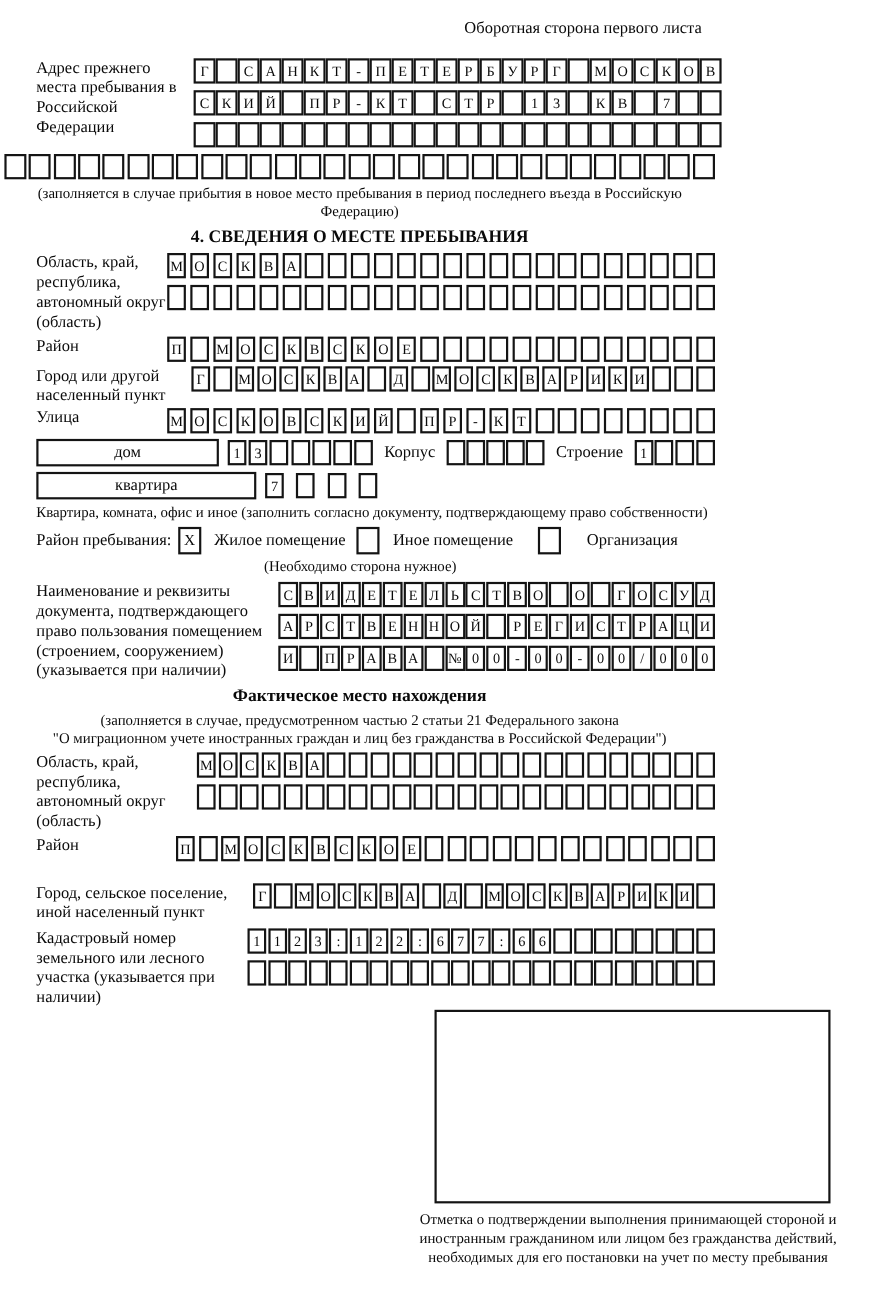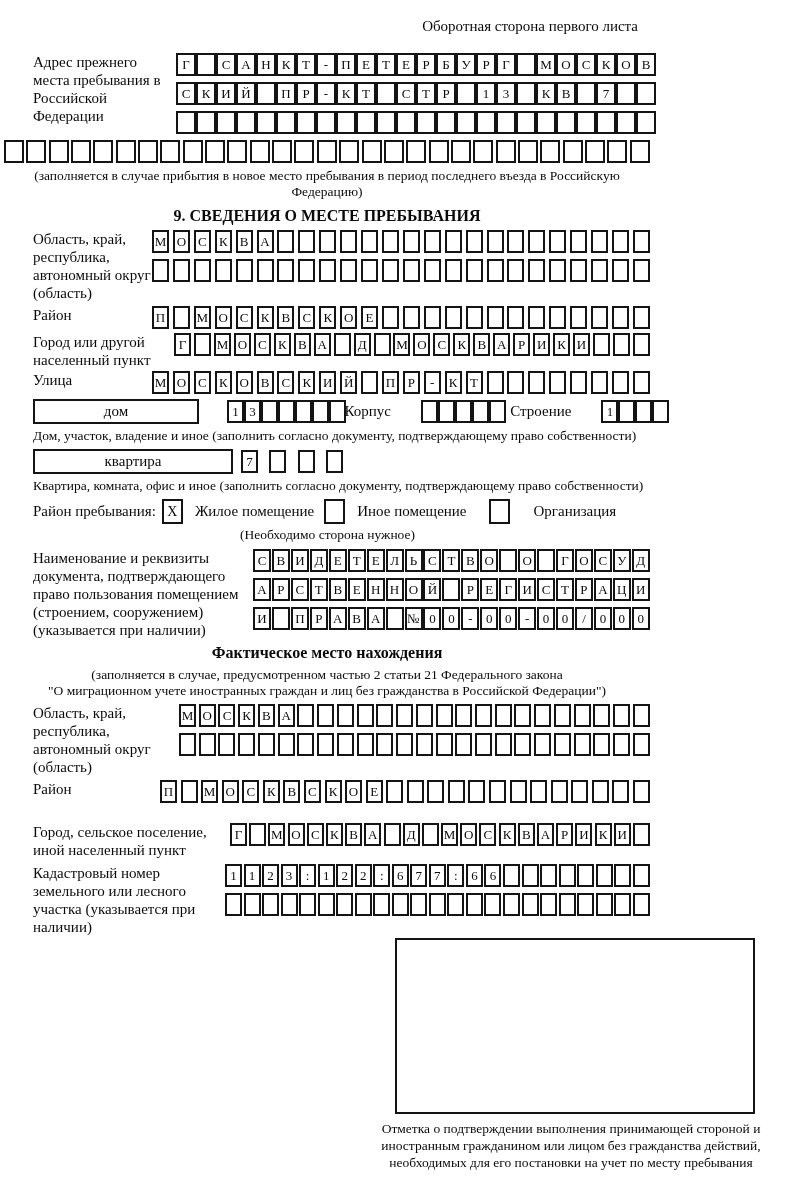--- a/index.html
+++ b/index.html
@@ -35,21 +35,21 @@
   .center { text-align:center; }
   .sec-title { text-align:center; font-weight:bold; font-size:16px; line-height:19px; margin-top:6px; }
 
   #prev { margin-top:18px; }
   #caption-prev { margin-top:5px; }
   #region { margin-top:5px; }
   #district { margin-top:4px; }
   #city { margin-top:4px; }
   #street { margin-top:2px; }
 
-  .house-row { display:flex; align-items:center; margin-left:29px; margin-top:5px;gap:20px; }
+  .house-row { display:flex; align-items:center; margin-left:29px; margin-top:5px; }
   .lblbox {
     flex:none; border:2px solid #141414; height:25px;
     display:flex; align-items:center; justify-content:center; font-size:15px;
   }
   .house-box { width:166px; margin-right:8px; }
   .house-cells { width:180px; }
   .inline-label { flex:none; font-size:15px; padding:0 10px; }
   .korpus-cells { width:122px; }
   .stroenie-cells { width:100px; }
   .house-cap, .apt-cap { margin-top:4px; margin-left:29px; }
@@ -198,21 +198,21 @@
       <span class="cell"></span>
       <span class="cell"></span>
       <span class="cell"></span>
       <span class="cell"></span>
       <span class="cell"></span>
       <span class="cell"></span>
       <span class="cell"></span>
     </div>
   <div class="caption center" id="caption-prev">(заполняется в случае прибытия в новое место пребывания в период последнего въезда в Российскую Федерацию)</div>
 
-  <div class="sec-title">9. СВЕДЕНИЯ О МЕСТЕ ПРЕБЫВАНИЯ</div>
+  <div class="sec-title">4. СВЕДЕНИЯ О МЕСТЕ ПРЕБЫВАНИЯ</div>
 
   <div class="row" id="region">
     <div class="label w148">Область, край, республика, автономный округ (область)</div>
     <div class="cells-col">
       <div class="cells">
           <span class="cell">М</span>
           <span class="cell">О</span>
           <span class="cell">С</span>
           <span class="cell">К</span>
           <span class="cell">В</span>
@@ -375,21 +375,20 @@
         <span class="cell"></span>
       </div>
     <div class="inline-label">Строение</div>
     <div class="cells stroenie-cells">
         <span class="cell">1</span>
         <span class="cell"></span>
         <span class="cell"></span>
         <span class="cell"></span>
       </div>
   </div>
-  <div class="caption house-cap">Дом, участок, владение и иное (заполнить согласно документу, подтверждающему право собственности)</div>
 
   <div class="apt-row">
     <div class="lblbox apt-box">квартира</div>
     <div class="cells apt-cells">
         <span class="cell">7</span>
         <span class="cell"></span>
         <span class="cell"></span>
         <span class="cell"></span>
       </div>
   </div>

